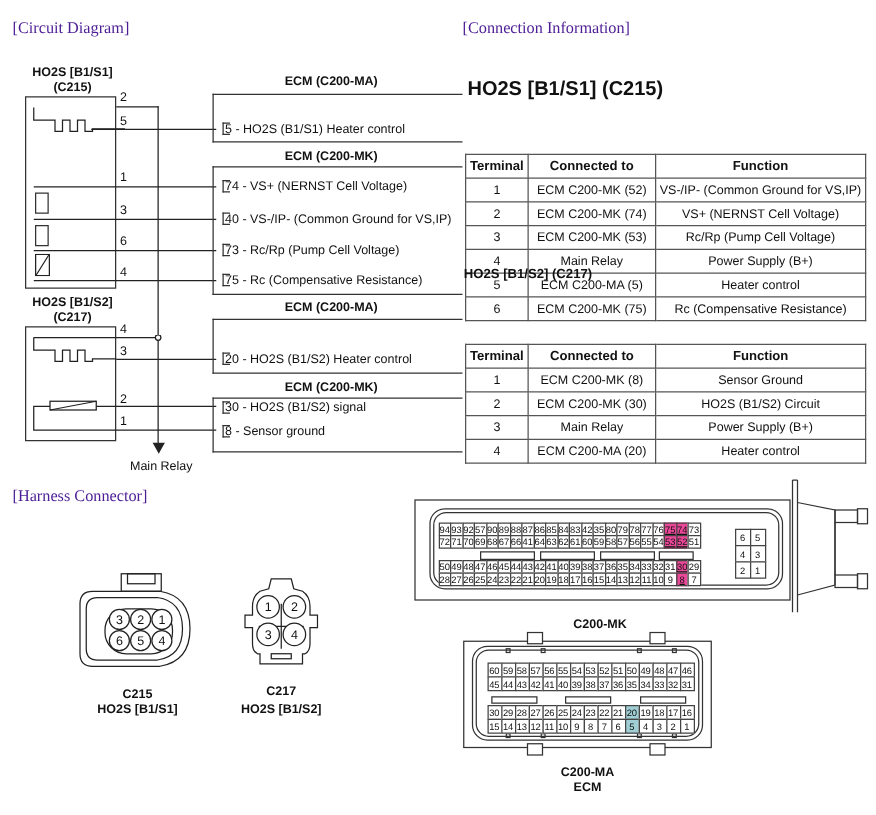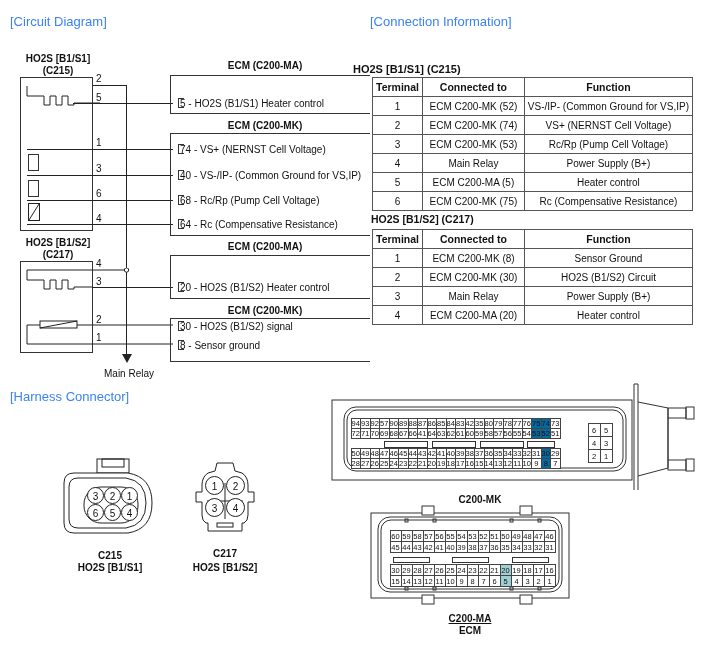--- a/index.html
+++ b/index.html
@@ -1,30 +1,30 @@
 <!DOCTYPE html>
 <html><head>
 <meta charset="utf-8">
 <style>
   html,body{margin:0;padding:0;background:#fff;}
   body{width:701px;height:652px;position:relative;overflow:hidden;font-family:"Liberation Sans",sans-serif;color:#111;}
   .abs{position:absolute;}
-  .section-title{font-size:13px;color:#3b82f6;}
+  .section-title{font-size:13px;color:#4c1d95;font-family:Liberation Serif, serif;}
   .bold{font-weight:bold;}
   .lbl{font-size:10px;white-space:nowrap;}
   .blbl{font-size:10px;font-weight:bold;white-space:nowrap;text-align:center;}
   .line{position:absolute;background:#222;}
   .box{position:absolute;border:1px solid #333;box-sizing:border-box;}
   .pinbox{position:absolute;width:6px;height:10px;border:1px solid #333;border-right:none;box-sizing:border-box;background:#fff;}
-  table.conn{position:absolute;border-collapse:collapse;font-size:10px;}
+  table.conn{position:absolute;border-collapse:collapse;font-size:10px;margin-top:46px;}
   table.conn th,table.conn td{border:1px solid #555;text-align:center;padding:0 3px;height:18px;white-space:nowrap;}
   table.conn th{font-weight:bold;font-size:10.5px;}
   .pin-grid{position:absolute;display:grid;gap:0;}
   .pin{border:1px solid #444;font-size:7.5px;text-align:center;line-height:10px;height:11px;box-sizing:border-box;margin:-0.5px;background:#fff;}
-  .pin.hl{background:#0369a1;}
+  .pin.hl{background:#ec4899;text-decoration:underline;}
   .pinma{border:1px solid #444;font-size:7.5px;text-align:center;line-height:11px;height:12px;box-sizing:border-box;margin:-0.5px;background:#fff;}
   .pinma.hl{background:#9fcfd5;}
   .circle-pin{position:absolute;width:17px;height:17px;border:1px solid #222;border-radius:50%;font-size:10px;text-align:center;line-height:17px;box-sizing:border-box;background:#fff;}
 </style>
 </head>
 <body>
 
 <div class="abs section-title" style="left:10px;top:14px;">[Circuit Diagram]</div>
 <div class="abs section-title" style="left:370px;top:14px;">[Connection Information]</div>
 <div class="abs section-title" style="left:10px;top:389px;">[Harness Connector]</div>
@@ -93,38 +93,38 @@
   <div class="pinbox" style="left:178px;top:98px;"></div>
   <div class="abs lbl" style="left:180px;top:98px;">5 - HO2S (B1/S1) Heater control</div>
 
   <div class="abs blbl" style="left:170px;top:120px;width:190px;">ECM (C200-MK)</div>
   <div class="box" style="left:170px;top:133px;width:200px;height:103px;border-right:none;"></div>
   <div class="pinbox" style="left:178px;top:144px;"></div>
   <div class="abs lbl" style="left:180px;top:144px;">74 - VS+ (NERNST Cell Voltage)</div>
   <div class="pinbox" style="left:178px;top:170px;"></div>
   <div class="abs lbl" style="left:180px;top:170px;">40 - VS-/IP- (Common Ground for VS,IP)</div>
   <div class="pinbox" style="left:178px;top:195px;"></div>
-  <div class="abs lbl" style="left:180px;top:195px;">68 - Rc/Rp (Pump Cell Voltage)</div>
+  <div class="abs lbl" style="left:180px;top:195px;">73 - Rc/Rp (Pump Cell Voltage)</div>
   <div class="pinbox" style="left:178px;top:219px;"></div>
-  <div class="abs lbl" style="left:180px;top:219px;">64 - Rc (Compensative Resistance)</div>
+  <div class="abs lbl" style="left:180px;top:219px;">75 - Rc (Compensative Resistance)</div>
 
   <div class="abs blbl" style="left:170px;top:241px;width:190px;">ECM (C200-MA)</div>
   <div class="box" style="left:170px;top:255px;width:200px;height:44px;border-right:none;"></div>
   <div class="pinbox" style="left:178px;top:282px;"></div>
   <div class="abs lbl" style="left:180px;top:282px;">20 - HO2S (B1/S2) Heater control</div>
 
   <div class="abs blbl" style="left:170px;top:305px;width:190px;">ECM (C200-MK)</div>
   <div class="box" style="left:170px;top:318px;width:200px;height:44px;border-right:none;"></div>
   <div class="pinbox" style="left:178px;top:321px;"></div>
   <div class="abs lbl" style="left:180px;top:321px;">30 - HO2S (B1/S2) signal</div>
   <div class="pinbox" style="left:178px;top:340px;"></div>
   <div class="abs lbl" style="left:180px;top:340px;">8 - Sensor ground</div>
 </div>
 
-<div class="abs bold" style="left:353px;top:63px;font-size:11px;">HO2S [B1/S1] (C215)</div>
+<div class="abs bold" style="left:374px;top:63px;font-size:16px;">HO2S [B1/S1] (C215)</div>
 <table class="conn" style="left:372px;top:77px;width:321px;">
   <colgroup>
       <col style="width:50px">
       <col style="width:102px">
       <col>
     </colgroup>
   <tbody>
       <tr>
     <th>Terminal</th>
     <th>Connected to</th>
@@ -433,15 +433,15 @@
       <div class="pinma">9</div>
       <div class="pinma">8</div>
       <div class="pinma">7</div>
       <div class="pinma">6</div>
       <div class="pinma hl">5</div>
       <div class="pinma">4</div>
       <div class="pinma">3</div>
       <div class="pinma">2</div>
       <div class="pinma">1</div>
     </div>
-  <div class="abs blbl" style="left:420px;top:613px;width:100px;text-decoration:underline;">C200-MA</div>
+  <div class="abs blbl" style="left:420px;top:613px;width:100px;">C200-MA</div>
   <div class="abs blbl" style="left:420px;top:625px;width:100px;">ECM</div>
 </div>
 
 </body></html>

